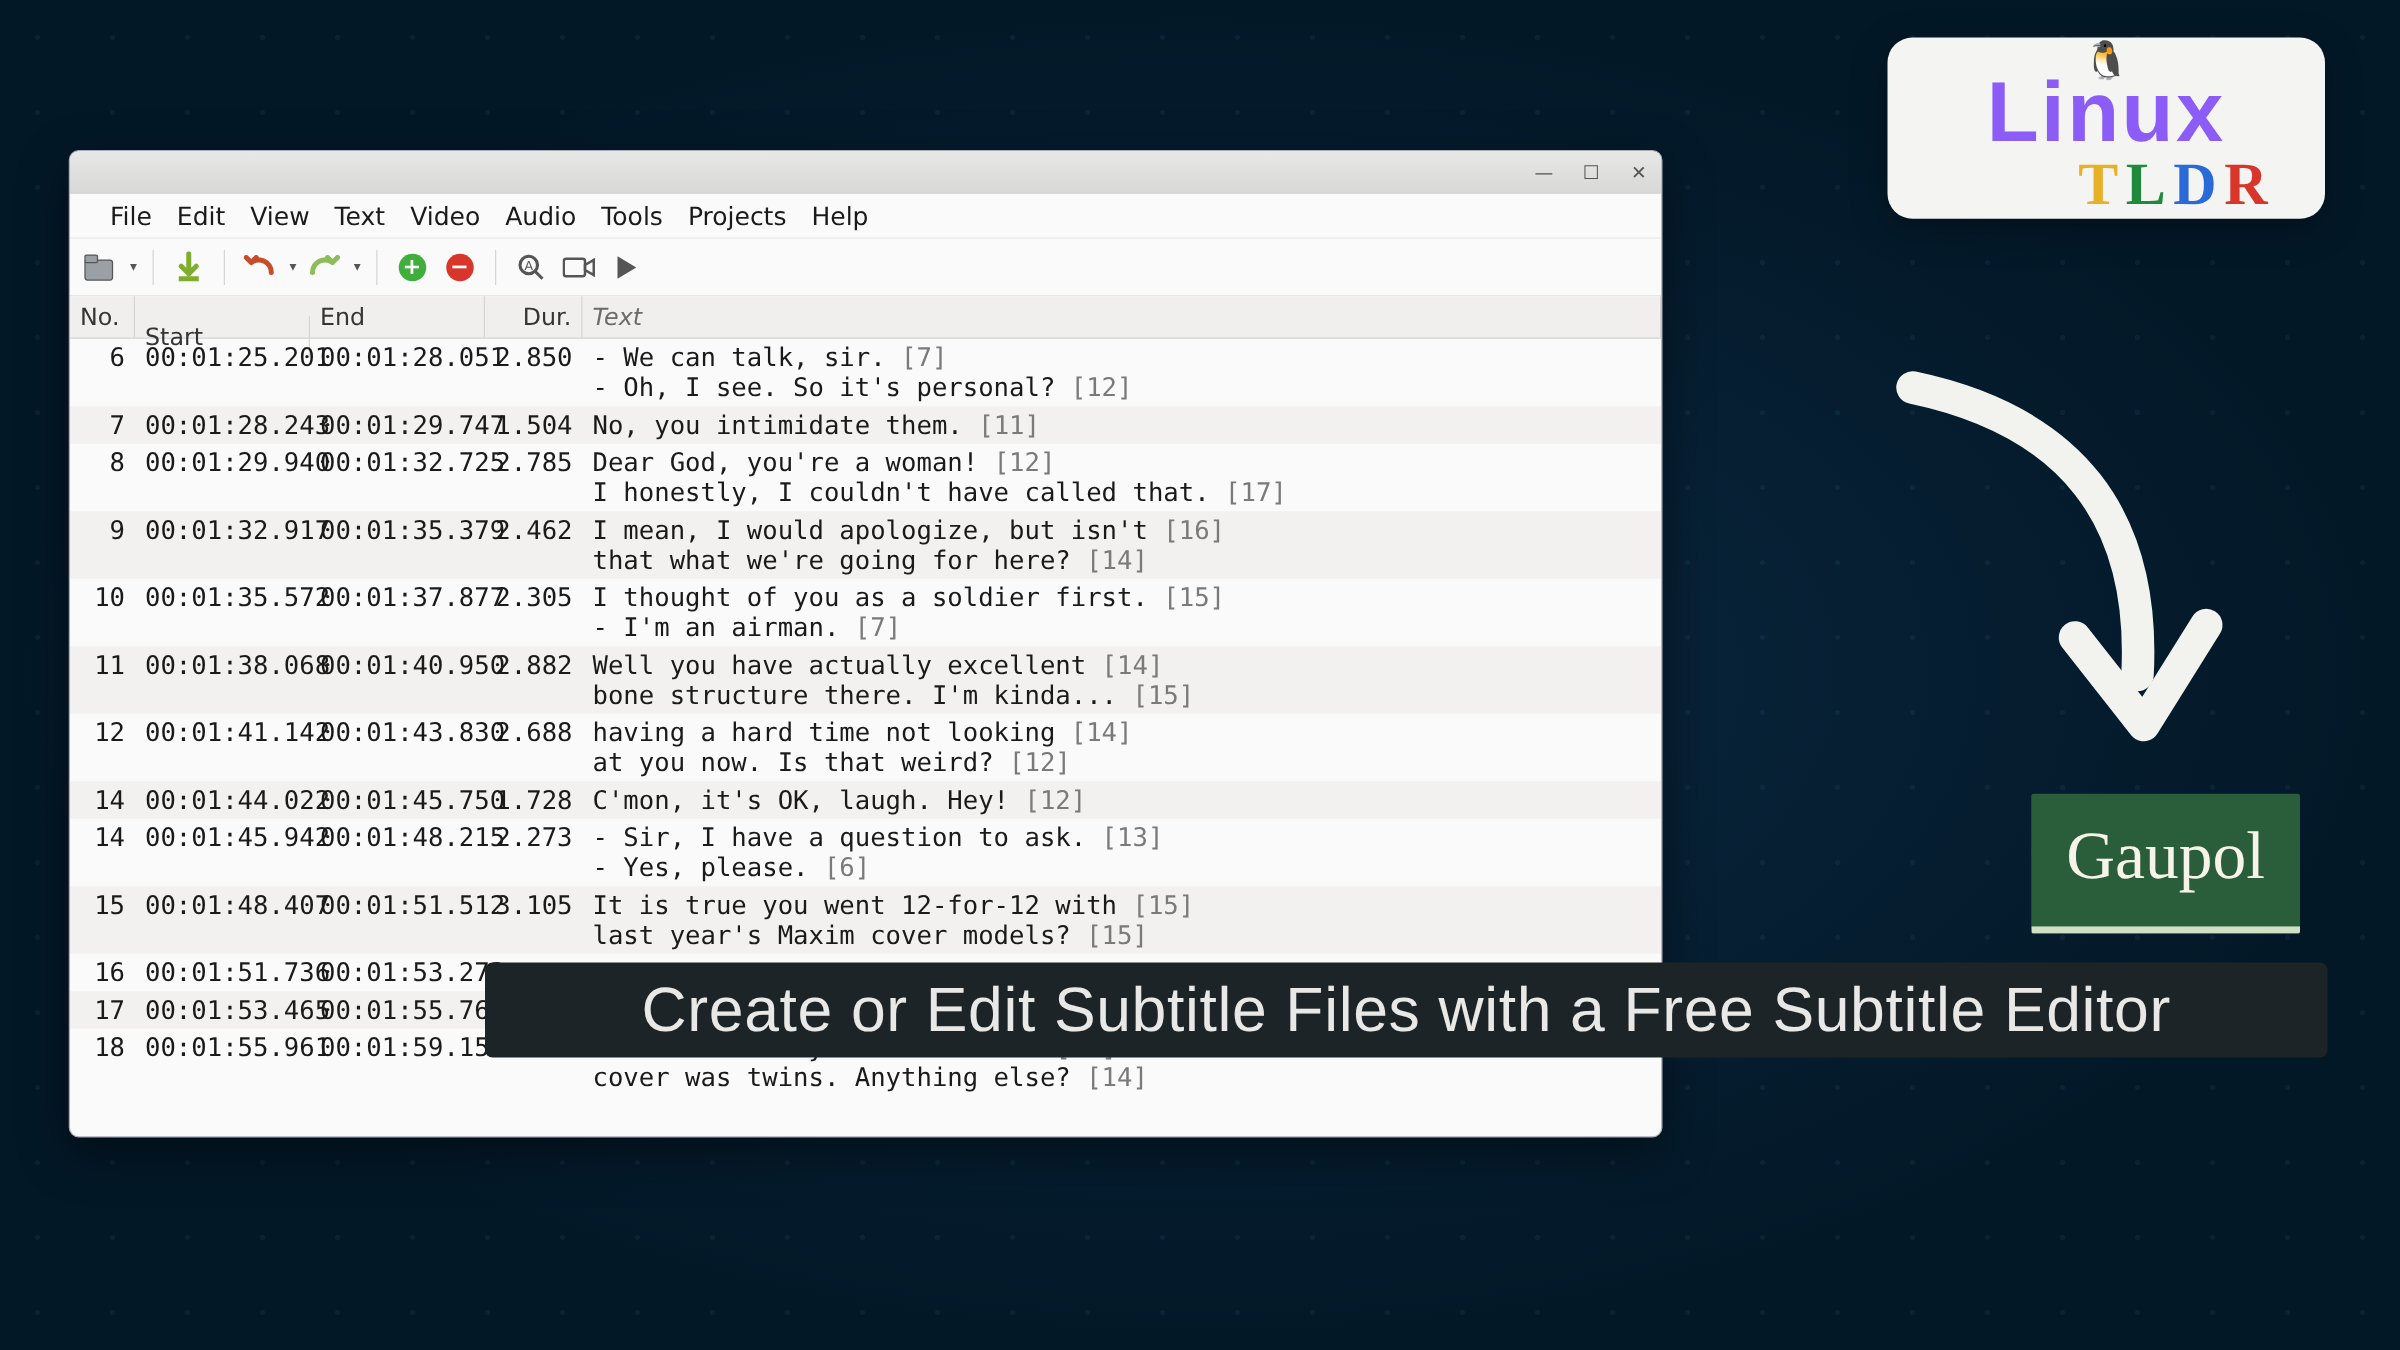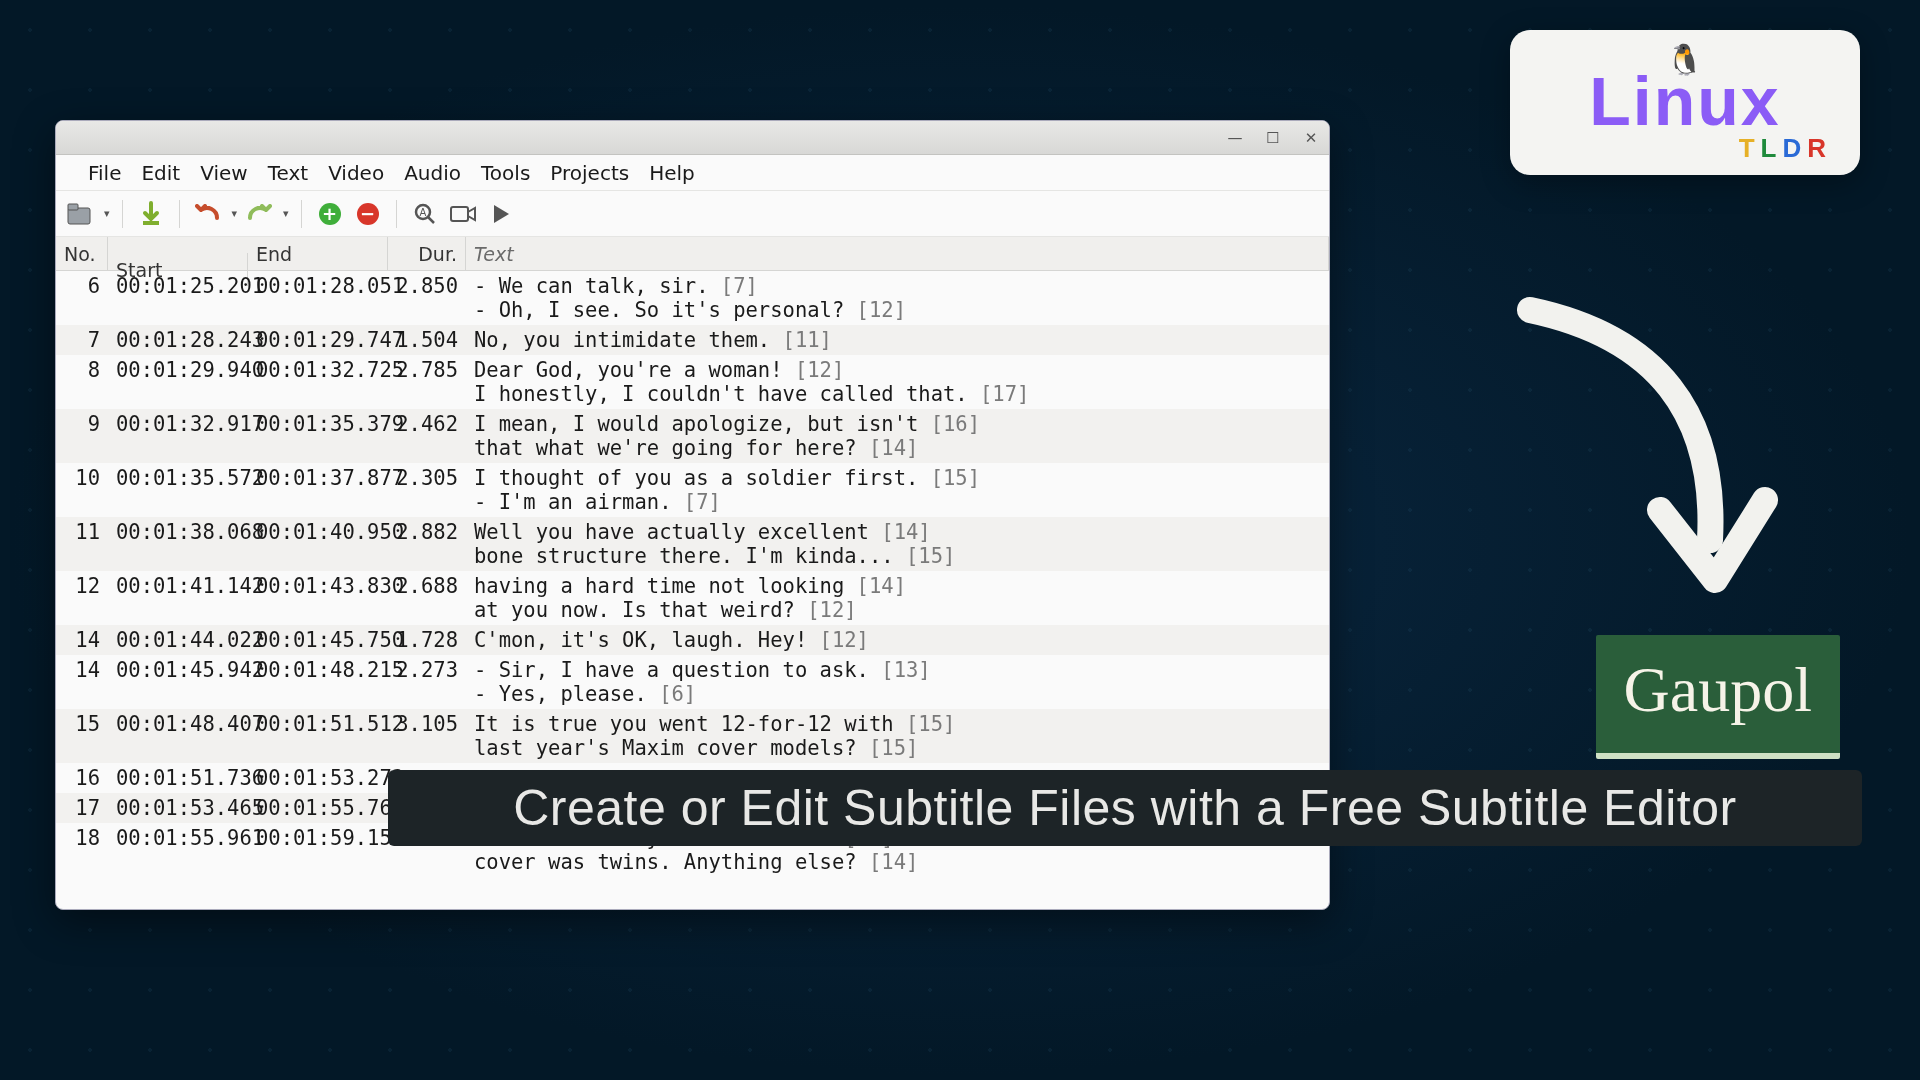--- a/index.html
+++ b/index.html
@@ -26,21 +26,21 @@
     background: #f4f4f2;
     border-radius: 20px;
     display: flex;
     flex-direction: column;
     align-items: center;
     justify-content: center;
     box-shadow: 0 8px 30px rgba(0,0,0,0.3);
   }
   .badge .penguin { font-size: 30px; line-height: 1; margin-bottom:-8px;}
   .badge .linux { font-family: Arial, sans-serif; font-size: 68px; font-weight: 700; color: #8b5cf6; letter-spacing: 2px; line-height:1; }
-  .badge .tldr { font-family: Liberation Sans, sans-serif; font-size: 26px; font-weight: 700; letter-spacing: 6px; align-self: flex-end; margin-right: 28px; line-height:1; }
+  .badge .tldr { font-family: Liberation Serif, serif; font-size: 48px; font-weight: 700; letter-spacing: 6px; align-self: flex-end; margin-right: 40px; line-height:1; }
   .badge .tldr .t1{color:#e6b027;} .badge .tldr .t2{color:#1f8a3c;} .badge .tldr .t3{color:#2a6ad6;} .badge .tldr .t4{color:#d8362a;}
 
   
   .arrow {
     position: absolute;
     top: 290px; right: 120px;
     width: 300px; height: 320px;
   }
 
   
@@ -122,21 +122,21 @@
   .row .c-dur{ width:78px; text-align:right;}
   .row .c-text{ flex:1; white-space:pre; }
   .cnt { color:#7a7a7a; }
 
   
   .app-label {
     position: absolute;
     right: 80px; top: 635px;
     background: #2a5e3a;
     color: #f6f3e8;
-    font-size: 64px;
+    font-size: 54px;
     font-family: Georgia, "Times New Roman", serif;
     padding: 18px 28px 26px 28px;
     border-bottom: 6px solid #cfe0c4;
     border-radius: 2px;
   }
 
   
   .banner {
     position: absolute;
     left: 388px; right: 58px; top: 770px;

